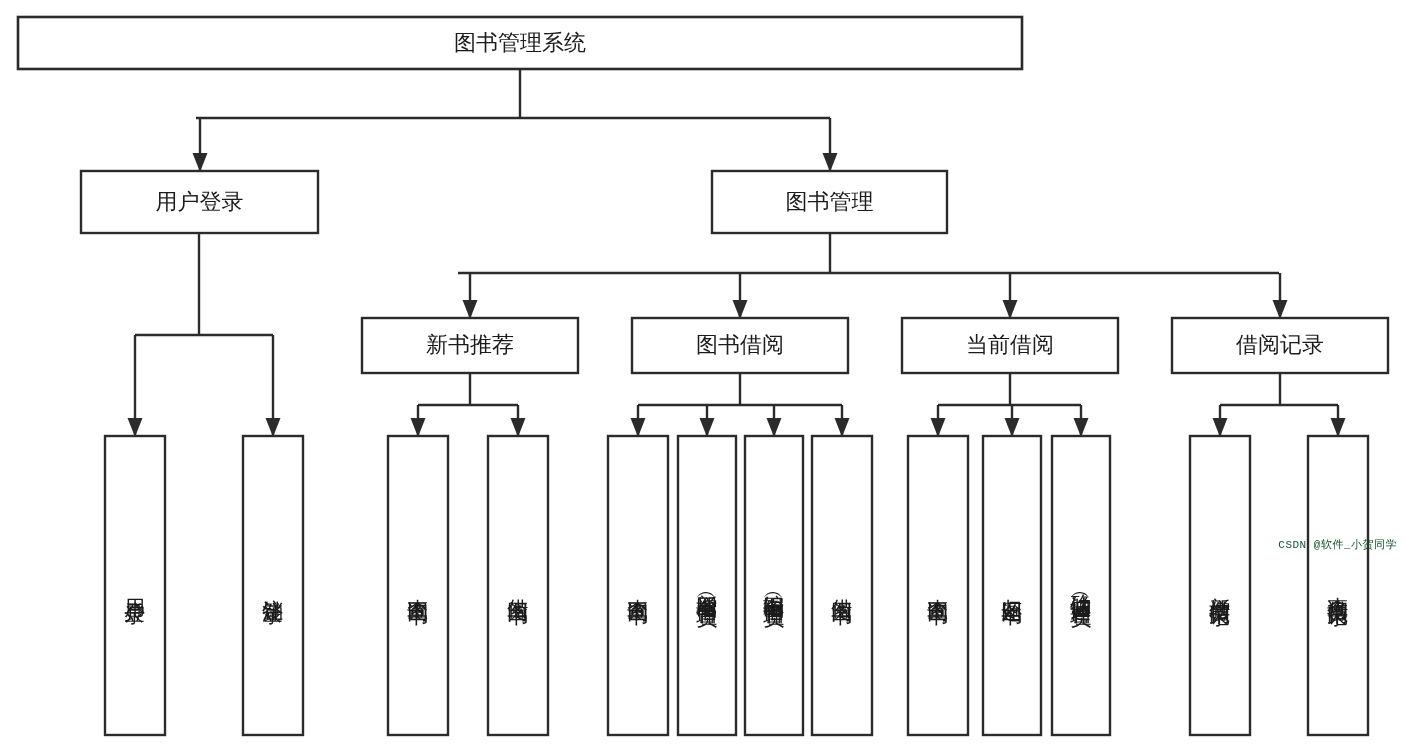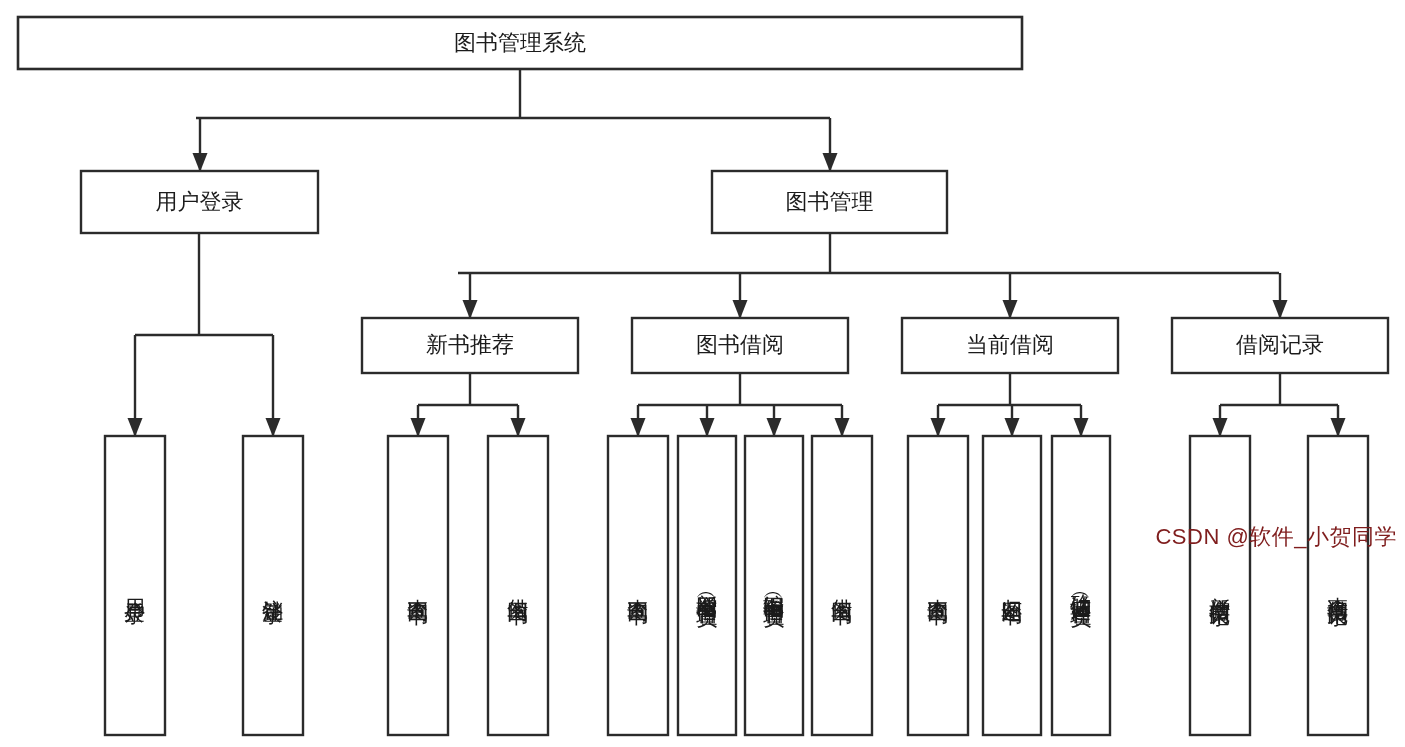--- a/index.html
+++ b/index.html
@@ -66,23 +66,23 @@
     line-height: 1.12;
     letter-spacing: 2px;
     color: #1b1b1b;
     white-space: nowrap;
     pointer-events: none;
   }
   .watermark {
     position: absolute;
     right: 8px;
     bottom: 4px;
-    font-family: Liberation Sans, sans-serif;
-    font-size: 22px;
-    color: #7f1d1d;
+    font-family: Liberation Mono, monospace;
+    font-size: 11px;
+    color: #14532d;
     letter-spacing: 0.5px;
     user-select: none;
   }
 </style>
 </head>
 <body>
 
 <div id="diagram-root">
 
   <svg class="diagram-canvas" viewBox="0 0 1405 747" xmlns="http://www.w3.org/2000/svg">

